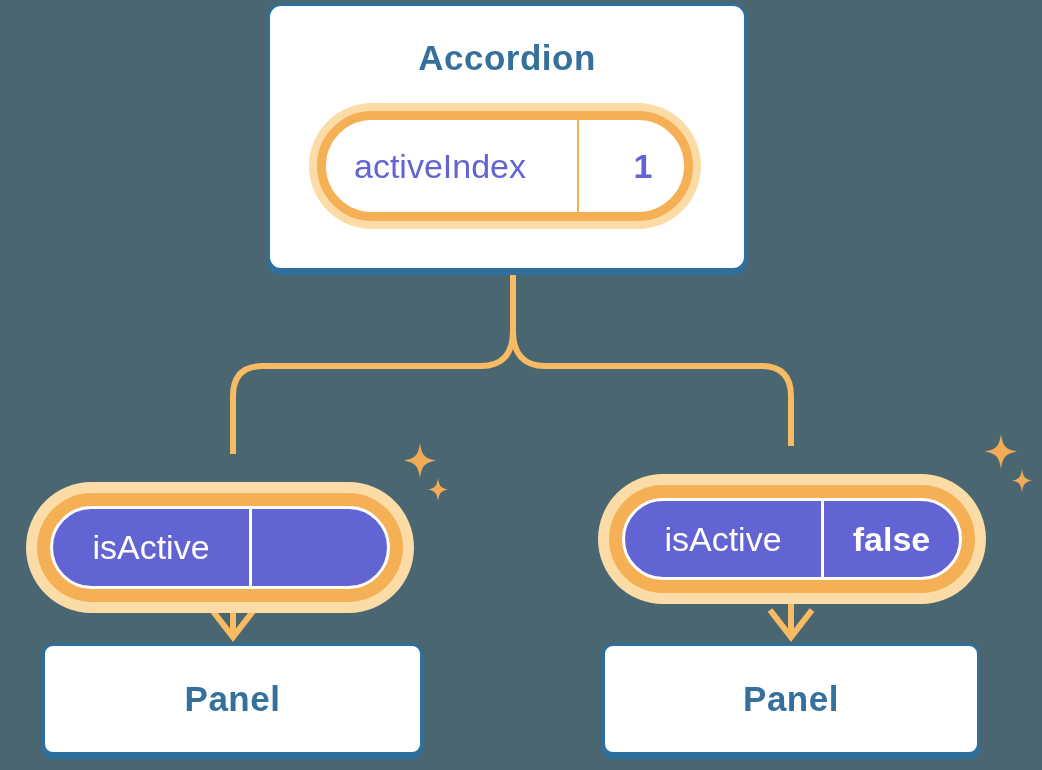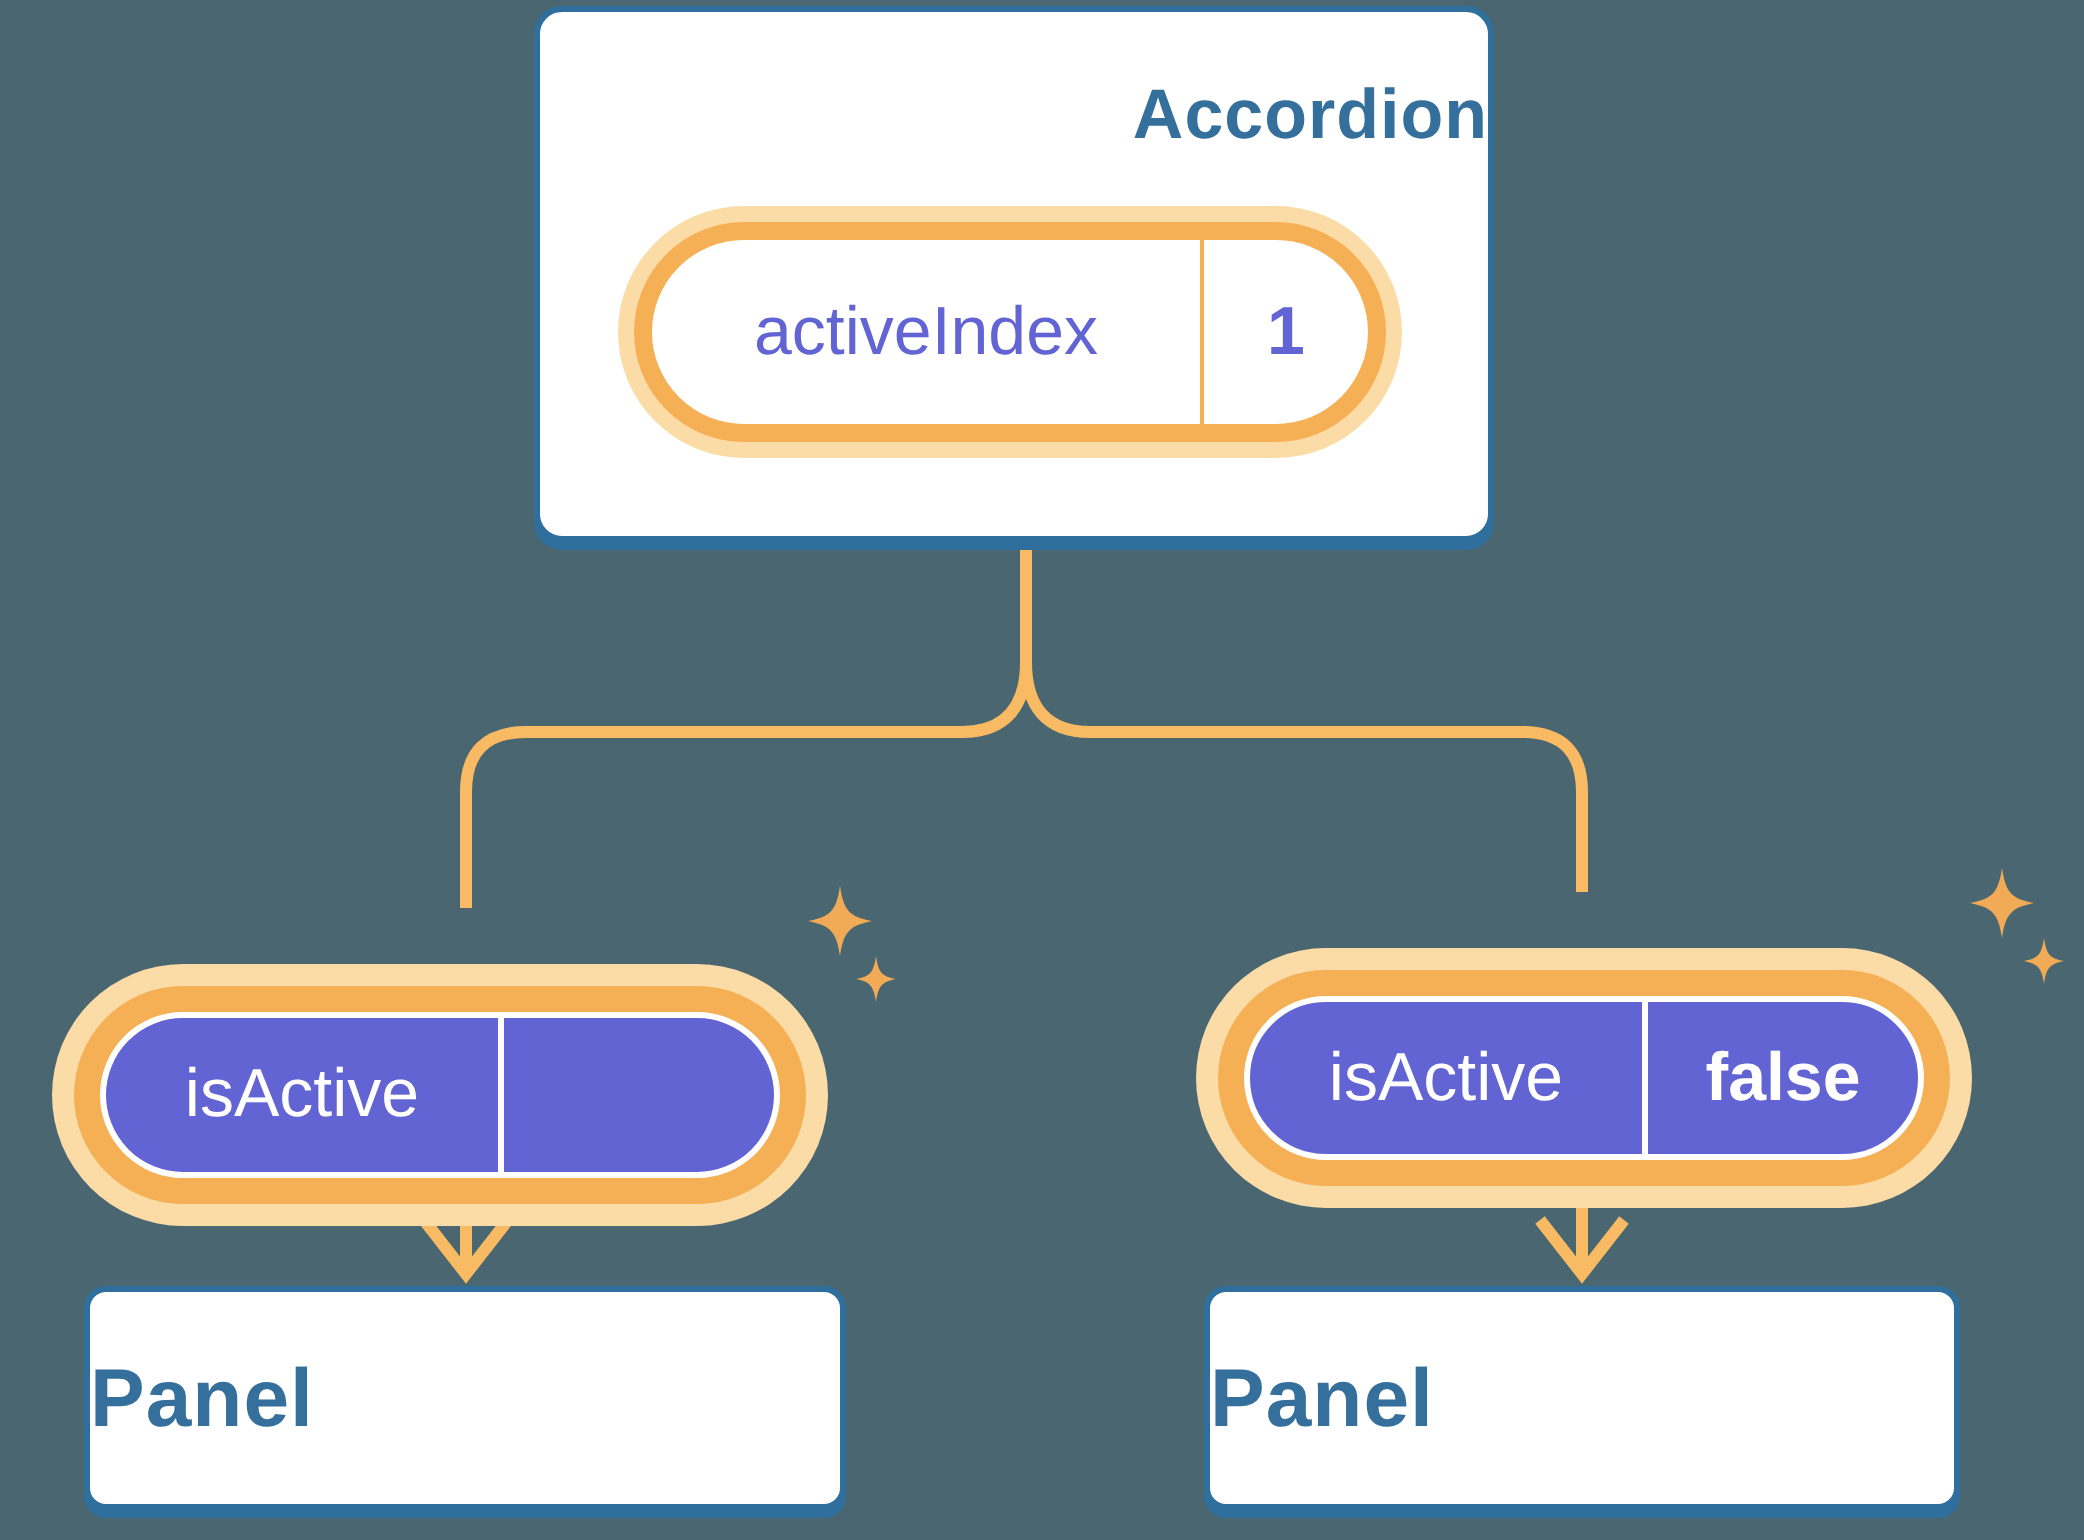--- a/index.html
+++ b/index.html
@@ -41,32 +41,32 @@
     z-index:1;
   }
   .accordion-card{
     left:267px;top:3px;
     width:480px;height:268px;
     border-radius:14px;
   }
   .card-title{
     position:absolute;
     top:32px;left:0;right:0;
-    text-align:right;
+    text-align:center;
     font-size:35px;
     font-weight:600;
     color:var(--box-text);
     letter-spacing:0.5px;
   }
   .panel{
     display:flex;
     align-items:center;
-    justify-content:flex-start;
+    justify-content:center;
     border-radius:11px;
-    font-size:41px;
+    font-size:35px;
     font-weight:600;
     color:var(--box-text);
     letter-spacing:0.5px;
   }
   .panel-left{left:42px;top:643px;width:381px;height:112px;}
   .panel-right{left:602px;top:643px;width:378px;height:112px;}
 
   
   .state-pill{
     position:absolute;
@@ -74,20 +74,21 @@
     left:317px;top:111px;
     width:376px;height:110px;
     background:var(--white);
     border:9px solid var(--orange-ring);
     border-radius:999px;
     box-shadow:0 0 0 8px var(--glow);
     display:flex;
     align-items:stretch;
     z-index:2;
     overflow:hidden;
+    gap:23px;
   }
   .state-pill .seg-label{
     flex:1 1 auto;
     display:flex;align-items:center;justify-content:center;
     color:var(--purple);
     font-size:34px;
   }
   .state-pill .seg-value{
     flex:0 0 82px;
     display:flex;align-items:center;justify-content:center;

